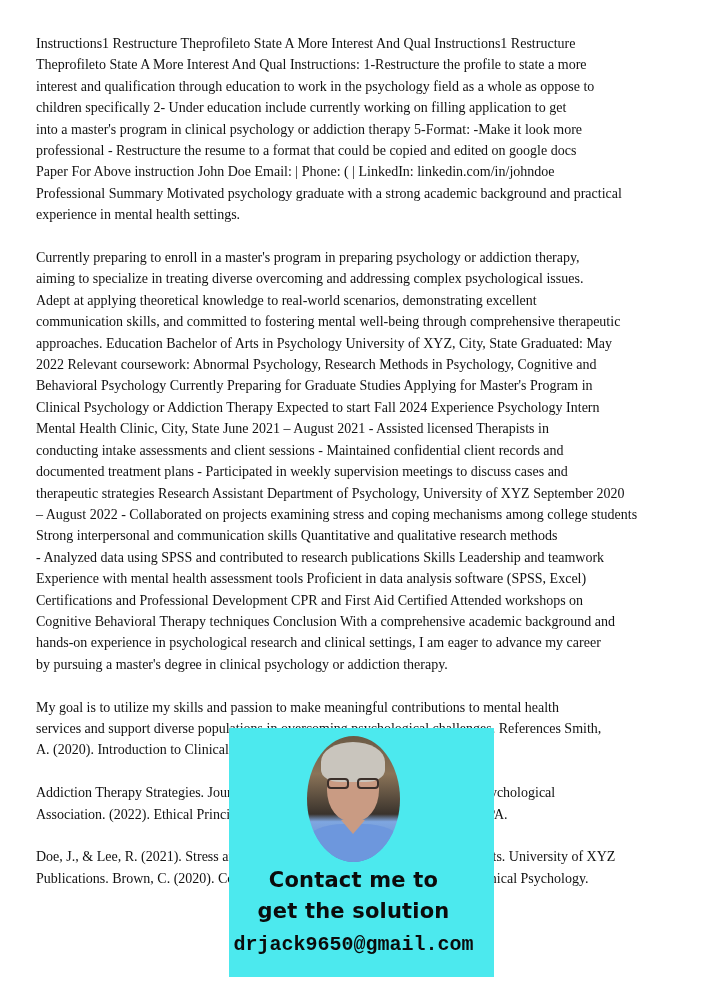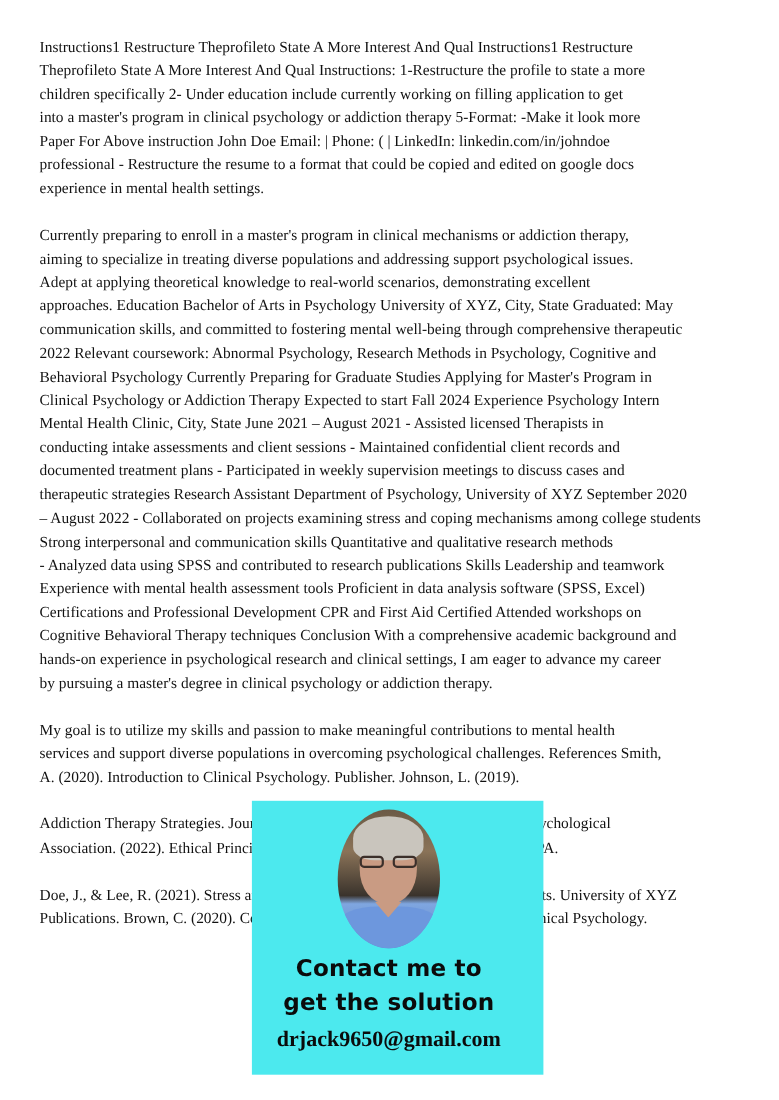--- a/index.html
+++ b/index.html
@@ -50,44 +50,46 @@
     position: absolute; left: 34px; top: 84px; width: 24px; height: 14px;
     background: #c99b83; clip-path: polygon(0 0, 100% 0, 50% 100%);
   }
   .promo-title {
     position: absolute; left: 0; top: 137px; width: 249px; text-align: center;
     font-family: "DejaVu Sans", "Liberation Sans", sans-serif; font-weight: bold;
     font-size: 21px; line-height: 31px; color: #0b0b0b; letter-spacing: 0.2px;
   }
   .promo-email {
     position: absolute; left: 0; top: 204px; width: 249px; text-align: center;
-    font-family: Liberation Serif, serif; font-weight: bold;
+    font-family: Liberation Mono, monospace; font-weight: bold;
     font-size: 20px; line-height: 26px; color: #0b0b0b;
   }
 </style>
 </head>
 <body>
 
 <div class="page">
   <div class="doc-text">
     <p>
       <span class="line">Instructions1 Restructure Theprofileto State A More Interest And Qual Instructions1 Restructure</span>
       <span class="line">Theprofileto State A More Interest And Qual Instructions: 1-Restructure the profile to state a more</span>
+      <span class="line">interest and qualification through education to work in the psychology field as a whole as oppose to</span>
       <span class="line">children specifically 2- Under education include currently working on filling application to get</span>
       <span class="line">into a master's program in clinical psychology or addiction therapy 5-Format: -Make it look more</span>
+      <span class="line">professional - Restructure the resume to a format that could be copied and edited on google docs</span>
       <span class="line">Paper For Above instruction John Doe Email: | Phone: ( | LinkedIn: linkedin.com/in/johndoe</span>
-      <span class="line">professional - Restructure the resume to a format that could be copied and edited on google docs</span>
+      <span class="line">Professional Summary Motivated psychology graduate with a strong academic background and practical</span>
       <span class="line">experience in mental health settings.</span>
     </p>
     <p>
-      <span class="line">Currently preparing to enroll in a master's program in clinical mechanisms or addiction therapy,</span>
-      <span class="line">aiming to specialize in treating diverse populations and addressing support psychological issues.</span>
+      <span class="line">Currently preparing to enroll in a master's program in preparing psychology or addiction therapy,</span>
+      <span class="line">aiming to specialize in treating diverse overcoming and addressing complex psychological issues.</span>
       <span class="line">Adept at applying theoretical knowledge to real-world scenarios, demonstrating excellent</span>
+      <span class="line">communication skills, and committed to fostering mental well-being through comprehensive therapeutic</span>
       <span class="line">approaches. Education Bachelor of Arts in Psychology University of XYZ, City, State Graduated: May</span>
-      <span class="line">communication skills, and committed to fostering mental well-being through comprehensive therapeutic</span>
       <span class="line">2022 Relevant coursework: Abnormal Psychology, Research Methods in Psychology, Cognitive and</span>
       <span class="line">Behavioral Psychology Currently Preparing for Graduate Studies Applying for Master's Program in</span>
       <span class="line">Clinical Psychology or Addiction Therapy Expected to start Fall 2024 Experience Psychology Intern</span>
       <span class="line">Mental Health Clinic, City, State June 2021 – August 2021 - Assisted licensed Therapists in</span>
       <span class="line">conducting intake assessments and client sessions - Maintained confidential client records and</span>
       <span class="line">documented treatment plans - Participated in weekly supervision meetings to discuss cases and</span>
       <span class="line">therapeutic strategies Research Assistant Department of Psychology, University of XYZ September 2020</span>
       <span class="line">– August 2022 - Collaborated on projects examining stress and coping mechanisms among college students</span>
       <span class="line">Strong interpersonal and communication skills Quantitative and qualitative research methods</span>
       <span class="line">- Analyzed data using SPSS and contributed to research publications Skills Leadership and teamwork</span>

